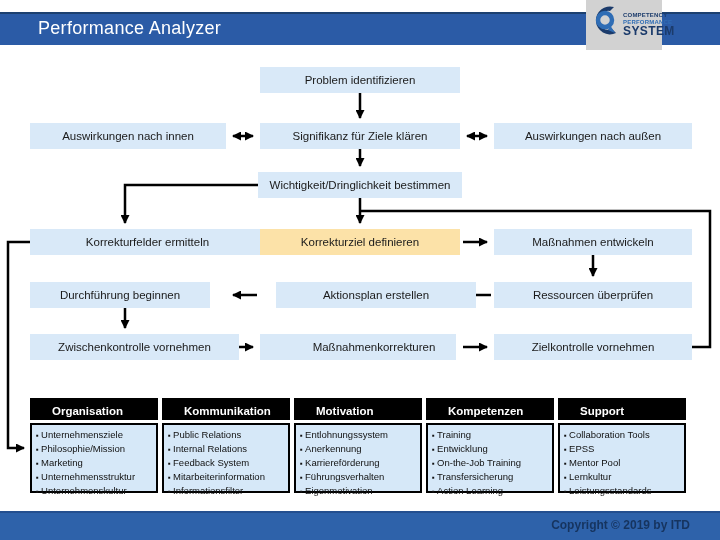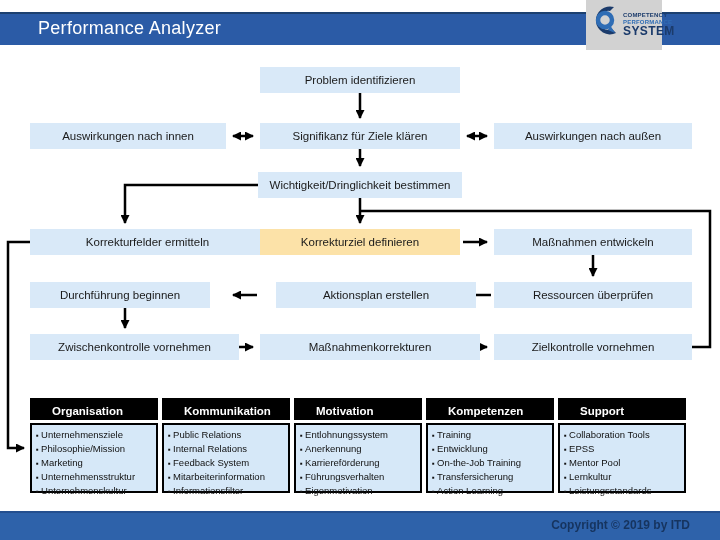--- a/index.html
+++ b/index.html
@@ -93,21 +93,21 @@
   <div class="fbox" style="left:260px;top:123px;width:200px;">Signifikanz für Ziele klären</div>
   <div class="fbox" style="left:494px;top:123px;width:198px;">Auswirkungen nach außen</div>
   <div class="fbox" style="left:258px;top:172px;width:204px;">Wichtigkeit/Dringlichkeit bestimmen</div>
   <div class="fbox" style="left:30px;top:229px;width:235px;">Korrekturfelder ermitteln</div>
   <div class="fbox hl" style="left:260px;top:229px;width:200px;">Korrekturziel definieren</div>
   <div class="fbox" style="left:494px;top:229px;width:198px;">Maßnahmen entwickeln</div>
   <div class="fbox" style="left:30px;top:282px;width:180px;">Durchführung beginnen</div>
   <div class="fbox" style="left:260px;top:282px;width:200px;margin-left:16px;">Aktionsplan erstellen</div>
   <div class="fbox" style="left:494px;top:282px;width:198px;">Ressourcen überprüfen</div>
   <div class="fbox" style="left:30px;top:334px;width:209px;">Zwischenkontrolle vornehmen</div>
-  <div class="fbox" style="left:260px;top:334px;width:220px;">Maßnahmenkorrekturen</div>
+  <div class="fbox" style="left:260px;top:334px;width:164px;padding-left:32px;">Maßnahmenkorrekturen</div>
   <div class="fbox" style="left:494px;top:334px;width:198px;">Zielkontrolle vornehmen</div>
 
   <div class="tcol" style="left:30px;top:398px;">
     <div class="thead">Organisation</div>
     <div class="tbody-box">
       <span class="titem">Unternehmensziele</span>
       <span class="titem">Philosophie/Mission</span>
       <span class="titem">Marketing</span>
       <span class="titem">Unternehmensstruktur</span>
       <span class="titem">Unternehmenskultur</span>

